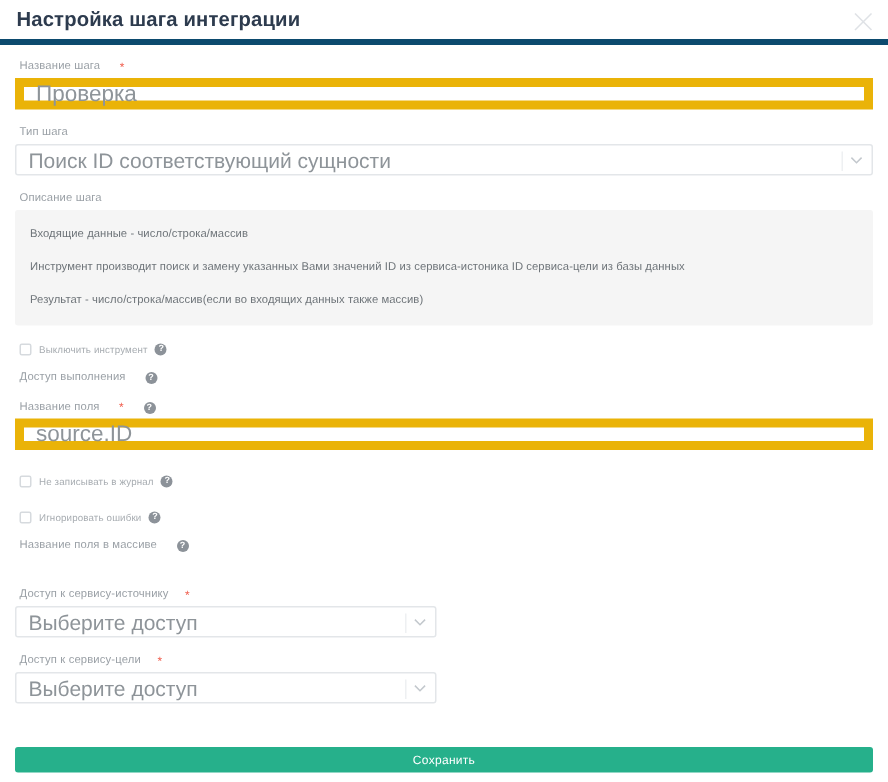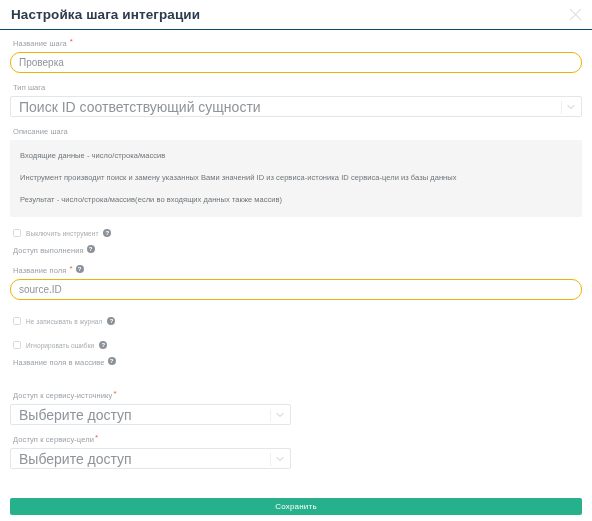--- a/index.html
+++ b/index.html
@@ -14,21 +14,21 @@
     position: relative;
     width: 592px; height: 521px;
     background: #ffffff;
     overflow: hidden;
   }
 
   
   .header {
     position: relative;
     height: 30px;
-    border-bottom: 1px solid #0c4a6e;
+    border-bottom: 4px solid #0c4a6e;
     display: flex;
     align-items: center;
     padding: 0 10px 0 11px;
   }
   .header-title {
     font-size: 13.5px;
     font-weight: 600;
     color: #2d3b4e;
     letter-spacing: .1px;
     line-height: 1;
@@ -45,22 +45,22 @@
   
   .body {
     padding: 8px 10px 0 10px;
   }
 
   .field-label {
     font-size: 7.5px;
     color: #9aa0a6;
     margin: 0 0 3px 3px;
     display: flex;
-    align-items: flex-start;
-    gap: 3px;
+    align-items: flex-end;
+    gap: 13px;
     line-height: 11px;
     letter-spacing: .1px;
   }
   .req {
     color: #f05b4b;
     font-size: 8px;
     line-height: 1;
   }
   .req.tight { margin-left: -2px; }
 
@@ -75,24 +75,24 @@
     font-size: 6px;
     font-weight: bold;
     line-height: 8px;
     cursor: pointer;
     flex: 0 0 auto;
   }
 
   .input {
     width: 100%;
     height: 21px;
-    border: 1px solid #eab308;
-    border-radius: 10px;
+    border: 6px solid #eab308;
+    border-radius: 0;
     background: #ffffff;
-    font-size: 10px;
+    font-size: 15px;
     color: #8e9499;
     padding: 0 8px;
     display: flex;
     align-items: center;
     font-family: "Liberation Sans", sans-serif;
     outline: none;
   }
 
   .select {
     position: relative;

